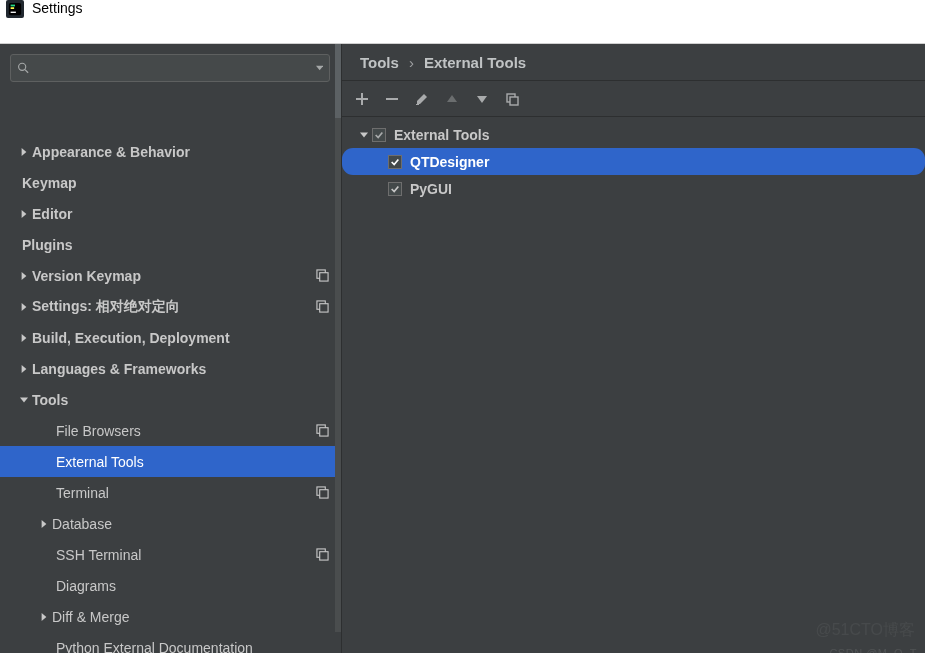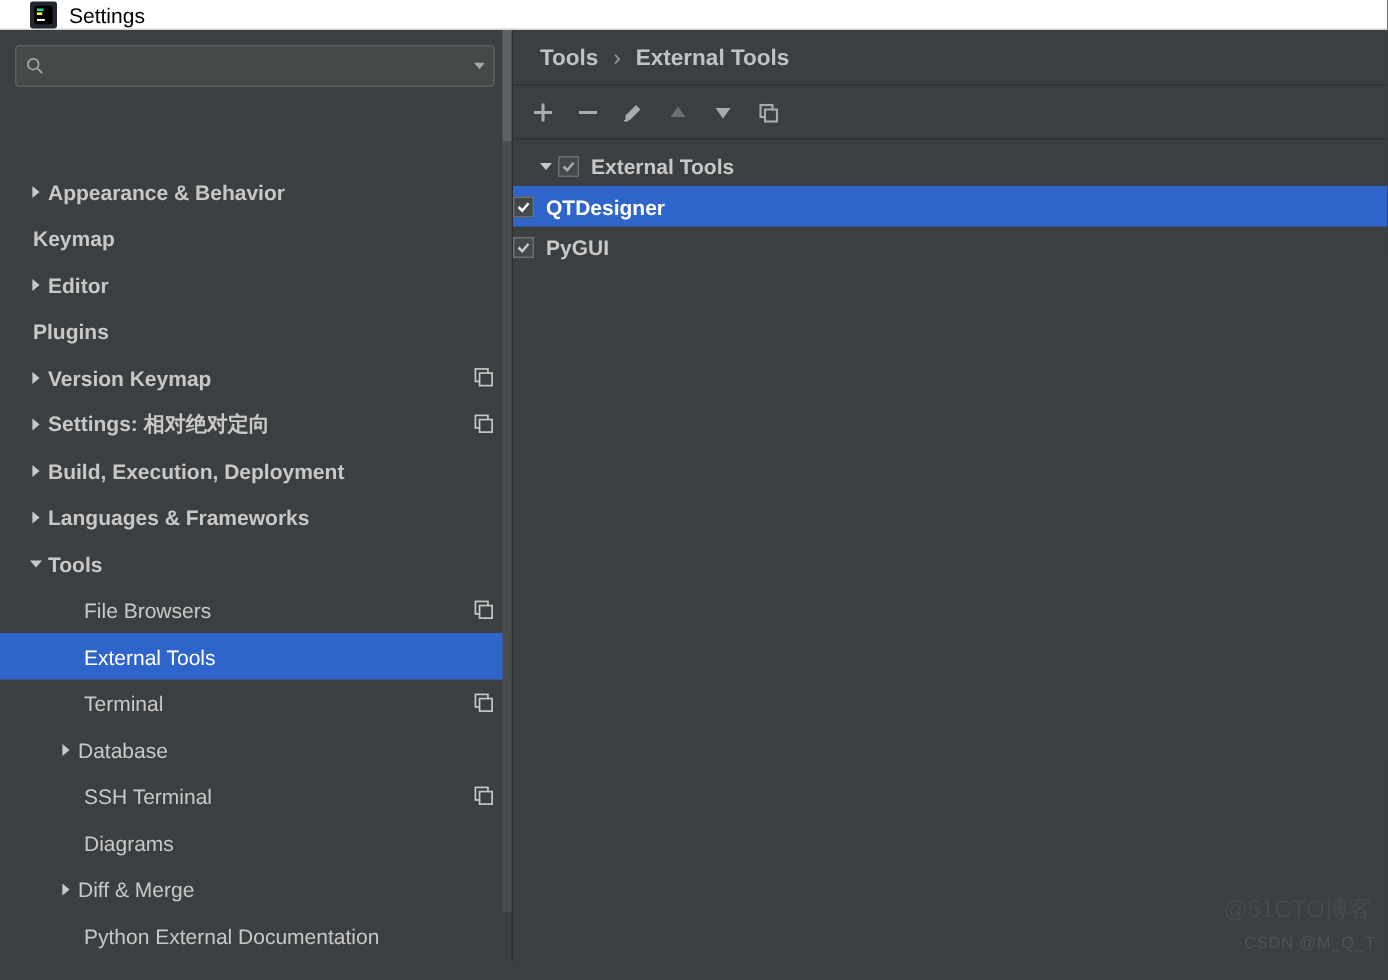--- a/index.html
+++ b/index.html
@@ -1,20 +1,20 @@
 <!DOCTYPE html>
 <html><head>
 <meta charset="utf-8">
 <style>
   * { box-sizing: border-box; margin: 0; padding: 0; }
   html, body { width: 925px; height: 653px; overflow: hidden; font-family: "Segoe UI", Arial, sans-serif; }
   body { background: #3c3f41; color: #bbbbbb; font-size: 13px; }
 
   
-  .titlebar { height: 20px; background: #ffffff; display: flex; align-items: center; padding: 0 20px; gap: 8px; border-bottom: 1px solid #d0d0d0; }
+  .titlebar { height: 44px; background: #ffffff; display: flex; padding: 0 6px; gap: 8px; border-bottom: 1px solid #d0d0d0; }
   .titlebar .icon-box { width: 18px; height: 18px; background:#21282f; border-radius:2px; display:flex; align-items:center; justify-content:center;}
   .titlebar .icon-box svg { width:14px; height:14px;}
   .title-text { color: #000; font-size: 14px; }
 
   .content { display: flex; height: calc(653px - 32px); }
 
   
   .sidebar { width: 342px; background: #3c3f41; display: flex; flex-direction: column; border-right: 1px solid #2d2f30; position: relative; }
   .search-wrap { padding: 10px 10px 10px 10px; }
   .search { height: 28px; width: 320px; background: #45494a; border: 1px solid #5e6060; border-radius: 3px; display: flex; align-items: center; padding: 0 6px; gap: 4px; }
@@ -50,21 +50,21 @@
 
   .ext-tree { padding: 4px 0; }
   .et-row { display:flex; align-items:center; height:27px; font-size:14px; font-weight:600; color:#c8c8c8; cursor:pointer;}
   .et-row.selected { background:#2f65ca; color:#fff;}
   .et-row .arr { width:16px; display:inline-flex; align-items:center; justify-content:center;}
   .et-row .arr svg { width:8px; height:8px; fill:#c8c8c8;}
   .et-row .chk { width:14px; height:14px; border:1px solid #6e6e6e; background:#43494a; margin-right:8px; display:inline-flex; align-items:center; justify-content:center; flex:none;}
   .et-row .chk svg{width:10px;height:10px;fill:#a9abac;}
   .et-row.selected .chk svg{fill:#fff;}
   .et-row.l0{padding-left:14px;}
-  .et-row.l1{}
+  .et-row.l1{padding-left:46px;border-radius:11px;}
 
   .watermark{position:absolute; right:8px; bottom:6px; color:rgba(255,255,255,.10); font-size:11px; letter-spacing:.5px; pointer-events:none;}
   .watermark2{position:absolute; right:10px; bottom:24px; color:rgba(255,255,255,.06); font-size:16px; pointer-events:none;}
 </style>
 </head>
 <body>
 
 <div class="titlebar">
   <span class="icon-box">
     <svg viewBox="0 0 16 16">

